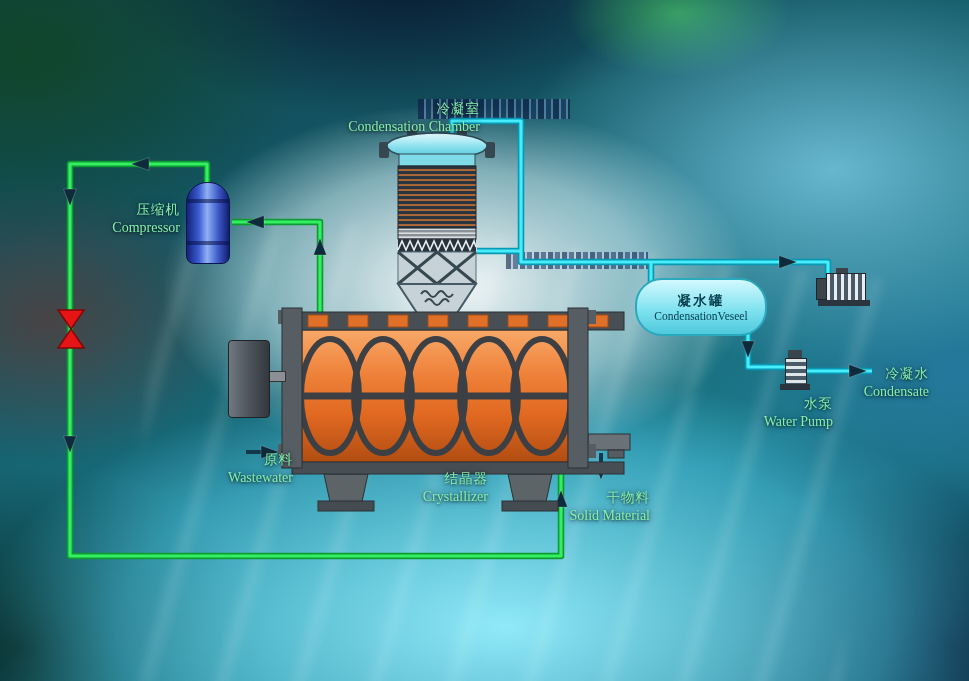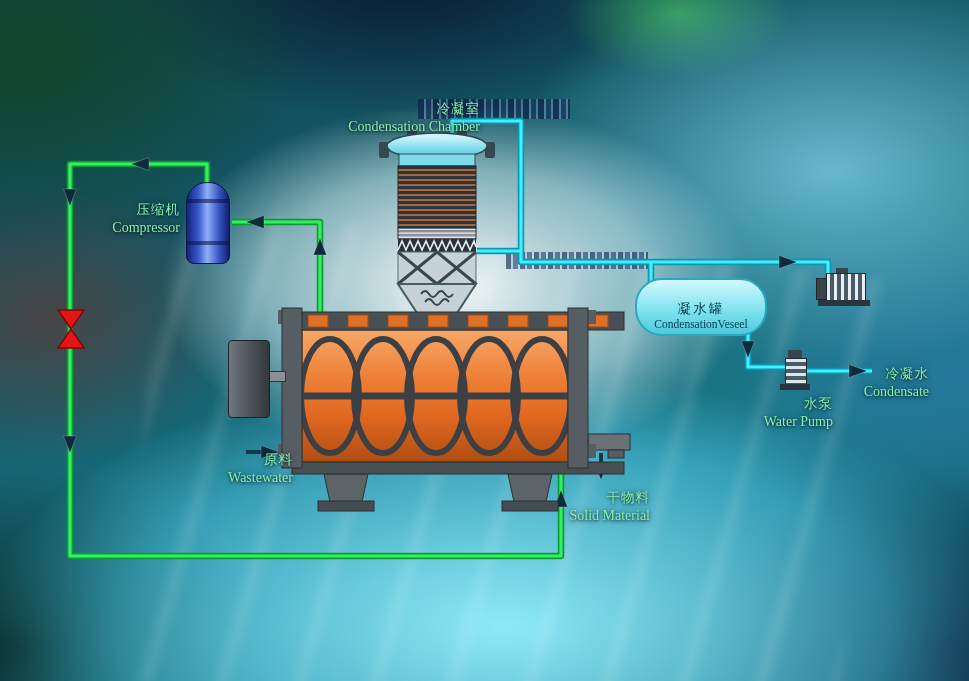--- a/index.html
+++ b/index.html
@@ -50,21 +50,21 @@
     background:linear-gradient(90deg,#14237a,#3b5bd0 28%,#8fb0f4 48%,#3b58c8 75%,#101f6e);
     border:1px solid #0a1450;border-radius:21px 21px 8px 8px;}
   .compressor .groove{position:absolute;left:0;width:100%;height:4px;background:rgba(8,16,70,.55);}
   .motor{left:228px;top:340px;width:40px;height:76px;
     background:linear-gradient(90deg,#707880,#4a5158 55%,#33383d);
     border:1px solid #1e2226;border-radius:4px;}
   .shaft{left:264px;top:371px;width:20px;height:9px;background:#8b9096;border:1px solid #333;}
   .vessel{left:635px;top:278px;width:128px;height:54px;border-radius:27px;
     background:linear-gradient(180deg,#d2f9ff,#7ae0ee 60%,#4fc9dd);
     border:2px solid #2aa8bc;text-align:center;color:#06404e;}
-  .vessel .zh{font-size:13.5px;font-weight:normal;letter-spacing:2px;margin-top:20px;}
+  .vessel .zh{font-size:13.5px;font-weight:bold;letter-spacing:2px;margin-top:12px;}
   .vessel .en{font-size:11.5px;}
   .pump-part{position:absolute;}
 
   
   .label{position:absolute;color:#86efac;text-align:right;line-height:1.25;
     text-shadow:0 1px 3px rgba(0,0,0,.75),0 0 7px rgba(0,25,50,.55);}
   .label .zh{font-size:13.5px;letter-spacing:1px;}
   .label .en{font-size:14px;}
 </style>
 </head>
@@ -253,20 +253,24 @@
     <div class="en">Compressor</div>
   </div>
 
 
 
   <div class="label" style="left:213px;top:452px;width:80px">
     <div class="zh">原料</div>
     <div class="en">Wastewater</div>
   </div>
 
+  <div class="label" style="left:378px;top:471px;width:110px">
+    <div class="zh">结晶器</div>
+    <div class="en">Crystallizer</div>
+  </div>
 
   <div class="label" style="left:558px;top:490px;width:92px">
     <div class="zh">干物料</div>
     <div class="en">Solid Material</div>
   </div>
 
 
   <div class="label" style="left:749px;top:396px;width:84px">
     <div class="zh">水泵</div>
     <div class="en">Water Pump</div>

